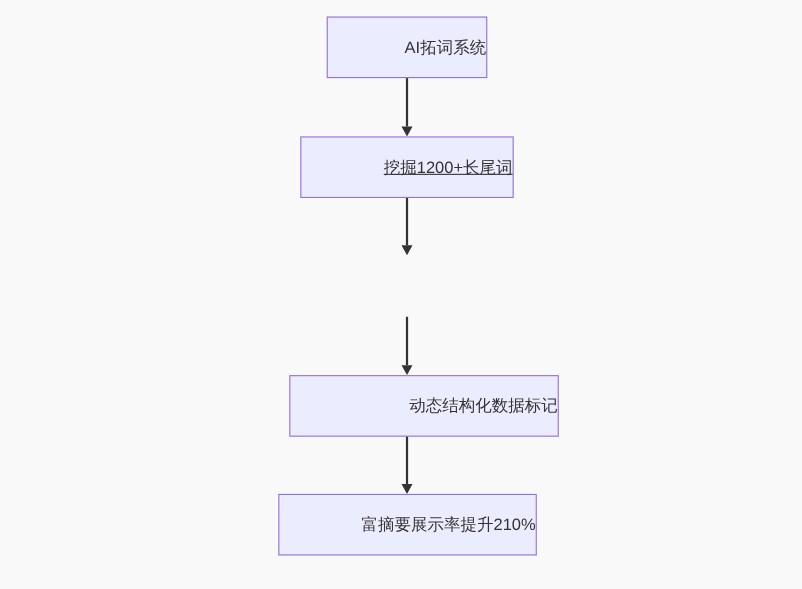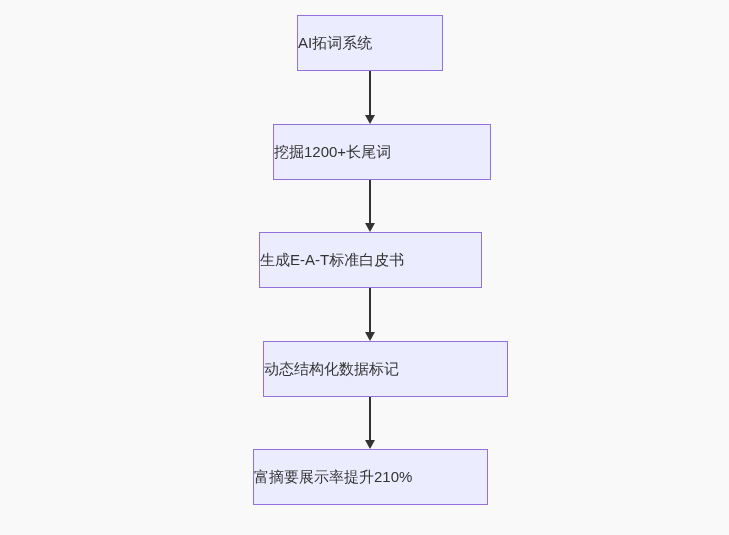--- a/index.html
+++ b/index.html
@@ -22,27 +22,27 @@
     height: 535px;
     background: var(--bg);
   }
   .node {
     position: absolute;
     height: 56px;
     background: var(--node-fill);
     border: 1px solid var(--node-border);
     display: flex;
     align-items: center;
-    justify-content: flex-start;
+    justify-content: flex-end;
     color: var(--text);
     font-size: 15px;
     white-space: nowrap;
   }
   .n1 { left: 297px; top: 15px;  width: 146px; }
-  .n2 { left: 273px; top: 124px; width: 218px; }
+  .n2 { left: 273px; top: 124px; width: 194px; text-decoration: underline; }
   .n3 { left: 259px; top: 232px; width: 223px; }
   .n4 { left: 263px; top: 341px; width: 245px; }
   .n5 { left: 253px; top: 449px; width: 235px; }
 
   .edge {
     position: absolute;
     left: 364px;
     width: 12px;
     display: flex;
     flex-direction: column;
@@ -80,23 +80,20 @@
 
   <div class="node n2">
     <span>挖掘1200+长尾词</span>
   </div>
 
   <div class="edge e2">
     <div class="line"></div>
     <div class="head"></div>
   </div>
 
-  <div class="node n3">
-    <span>生成E-A-T标准白皮书</span>
-  </div>
 
   <div class="edge e3">
     <div class="line"></div>
     <div class="head"></div>
   </div>
 
   <div class="node n4">
     <span>动态结构化数据标记</span>
   </div>
 

